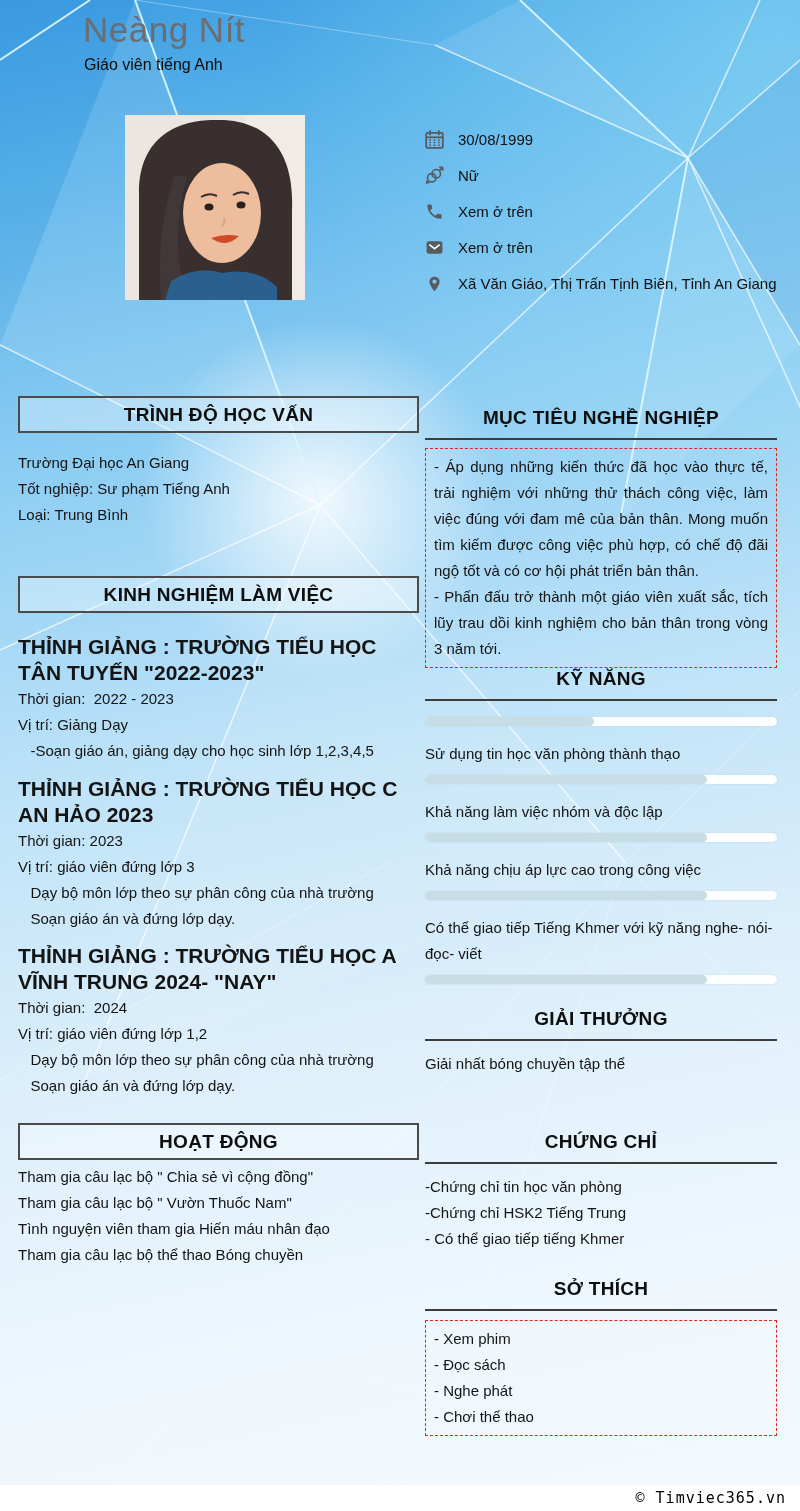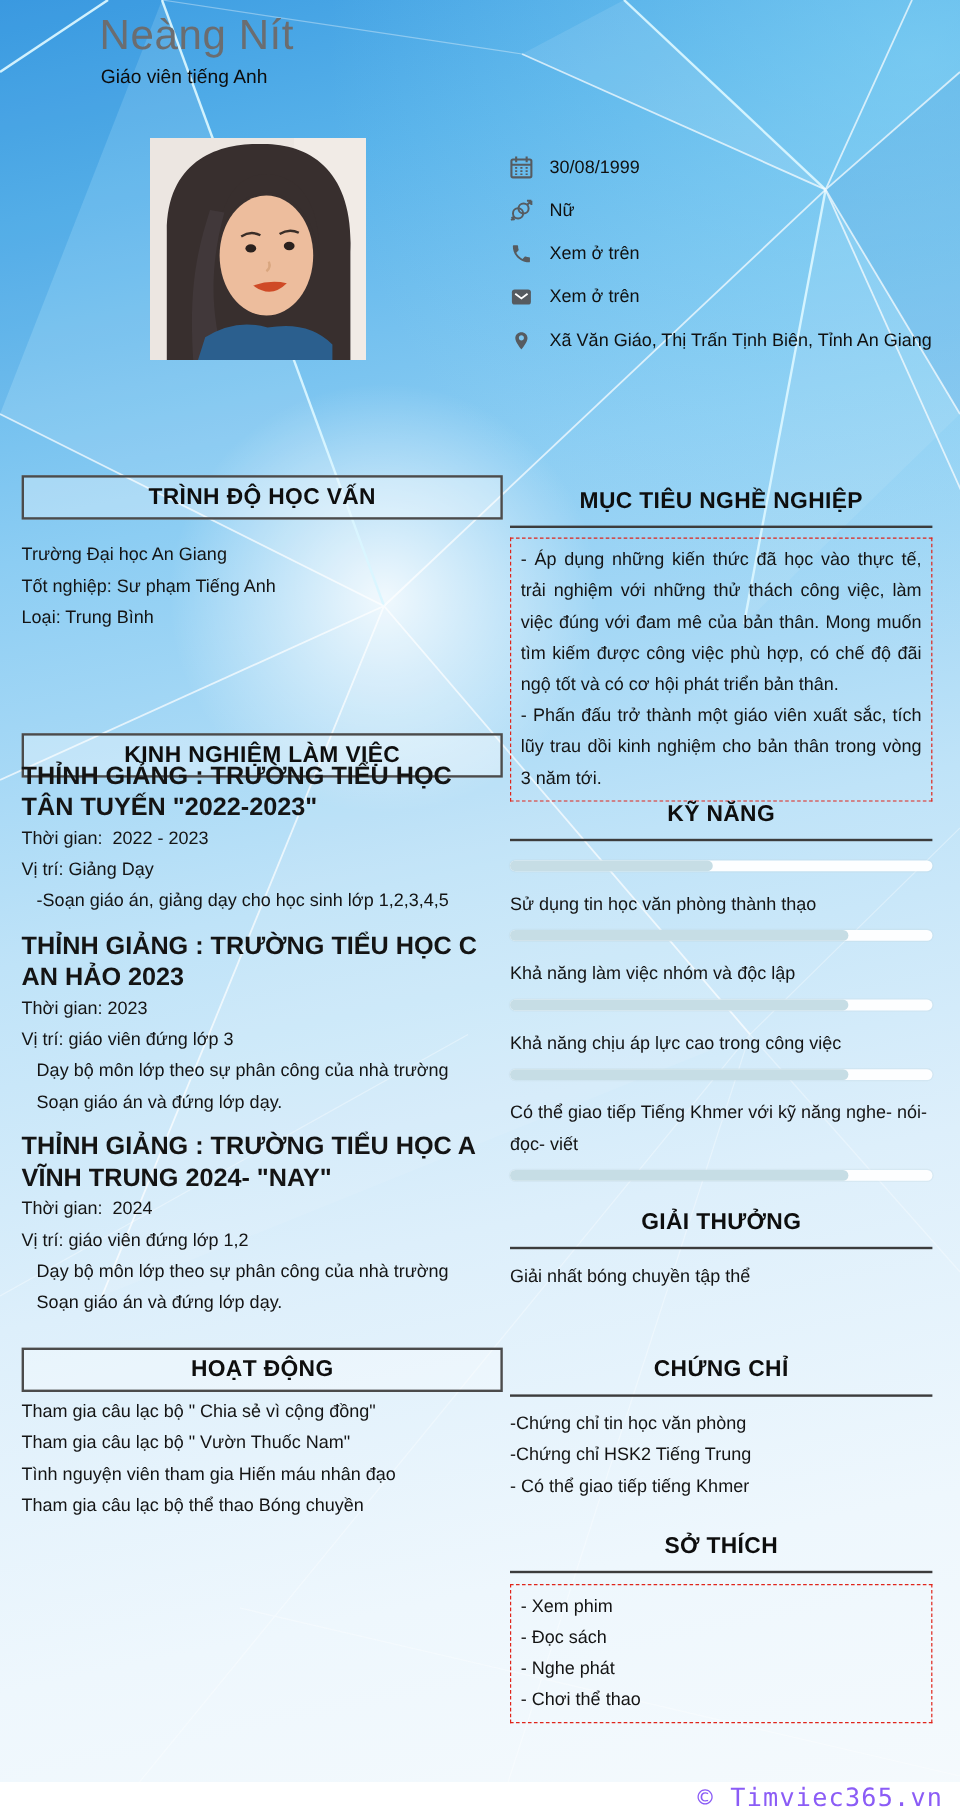--- a/index.html
+++ b/index.html
@@ -25,21 +25,21 @@
   .rhead{text-align:center;font-size:19px;font-weight:bold;color:#0e0e0e;padding-bottom:9px;border-bottom:2px solid #3c3c3c;letter-spacing:0.3px;}
   .bodyline{font-size:15px;line-height:26px;white-space:pre-wrap;}
   .jobtitleline{font-size:21px;line-height:26px;font-weight:bold;white-space:pre-wrap;}
   .dashedbox{border:1px dashed #e0251b;padding:5px 8px;}
   .justify{text-align:justify;}
   .skill{margin-bottom:15px;}
   .skill .label{font-size:15px;line-height:26px;}
   .track{height:9px;background:#fdfeff;border-radius:6px;margin-top:8px;box-shadow:0 0 0 1px rgba(190,210,220,0.25);}
   .fill{height:100%;background:#c6dde5;border-radius:6px;}
   .footer{position:absolute;left:0;bottom:0;width:800px;height:26px;background:#ffffff;display:flex;align-items:center;justify-content:flex-end;}
-  .copyright{font-family:"DejaVu Sans Mono", monospace;font-size:21px;color:#8b5cf6;margin-right:14px;letter-spacing:1px;}
+  .copyright{font-family:"DejaVu Sans Mono", monospace;font-size:15px;color:#000000;margin-right:14px;letter-spacing:1px;}
 </style>
 </head>
 <body>
 
 <div class="page">
 
   <svg class="mesh" viewBox="0 0 800 1511" xmlns="http://www.w3.org/2000/svg">
     <polygon points="0,0 135,0 0,345" fill="rgba(30,110,200,0.08)"></polygon>
     <polygon points="520,0 688,158 435,45" fill="rgba(255,255,255,0.10)"></polygon>
     <polygon points="688,158 800,60 800,345" fill="rgba(25,105,195,0.10)"></polygon>
@@ -154,21 +154,21 @@
 
   <div class="leftcol" style="top:396px;">
     <div class="lbox">TRÌNH ĐỘ HỌC VẤN</div>
   </div>
   <div class="leftcol" style="top:450px;">
     <div class="bodyline">Trường Đại học An Giang</div>
     <div class="bodyline">Tốt nghiệp: Sư phạm Tiếng Anh</div>
     <div class="bodyline">Loại: Trung Bình</div>
   </div>
 
-  <div class="leftcol" style="top:611px;">
+  <div class="leftcol" style="top:576px;">
     <div class="lbox">KINH NGHIỆM LÀM VIỆC</div>
   </div>
   <div class="leftcol" style="top:634px;">
     <div class="jobtitleline">THỈNH GIẢNG : TRƯỜNG TIỂU HỌC TÂN TUYẾN "2022-2023"</div>
     <div class="bodyline">Thời gian:  2022 - 2023</div>
     <div class="bodyline">Vị trí: Giảng Dạy</div>
     <div class="bodyline">   -Soạn giáo án, giảng dạy cho học sinh lớp 1,2,3,4,5</div>
   </div>
   <div class="leftcol" style="top:776px;">
     <div class="jobtitleline">THỈNH GIẢNG : TRƯỜNG TIỂU HỌC C AN HẢO 2023</div>

